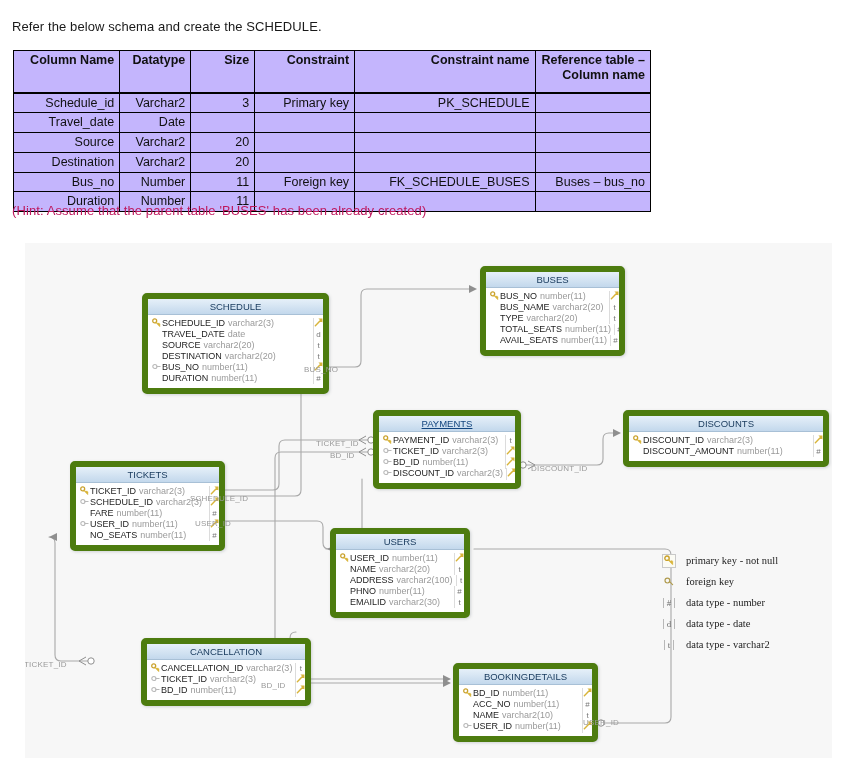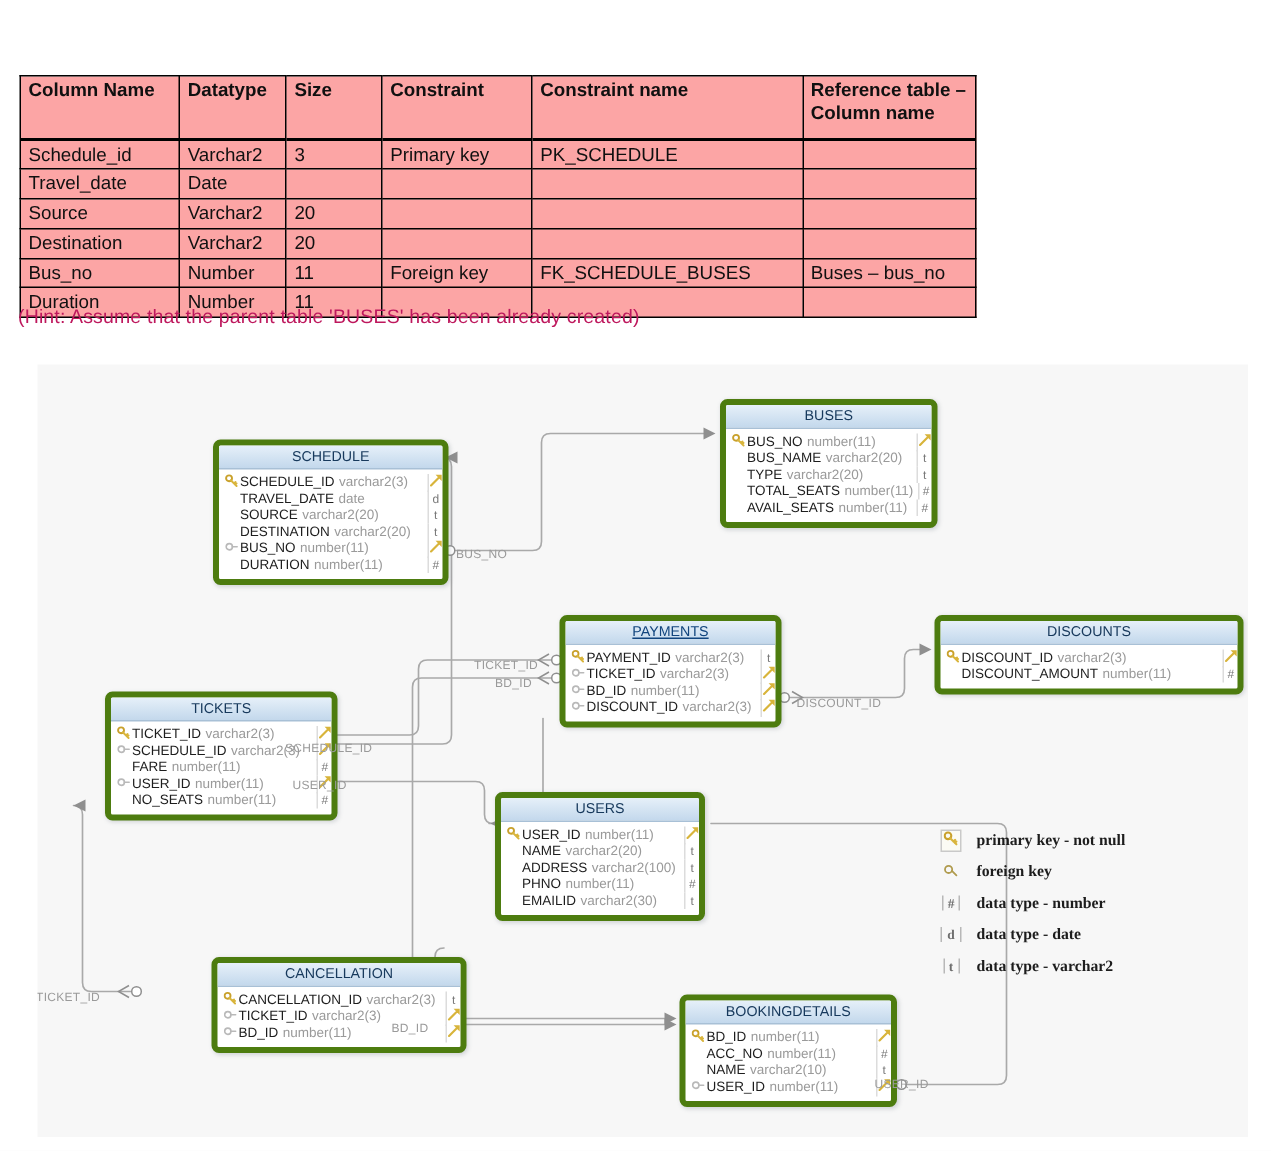--- a/index.html
+++ b/index.html
@@ -25,25 +25,25 @@
   
   .spec-table {
     position: absolute; left: 13px; top: 50px;
     width: 638px;
     border-collapse: collapse;
     font-size: 12.5px; color: #101010;
   }
   .spec-table th, .spec-table td {
     border: 1px solid #000;
     padding: 2px 5px;
-    text-align: left;
+    text-align: right;
     vertical-align: top;
     line-height: 1.18;
     font-weight: normal;
-    background: #fca5a5;
+    background: #c4b5fd;
   }
   .spec-table thead th {
     font-weight: bold;
     height: 42px;
     border-bottom-width: 2px;
   }
   .spec-table tbody td { height: 18px; }
   .c-name { width: 103px; }
   .c-dt   { width: 69px; }
   .c-sz   { width: 62px; }
@@ -57,21 +57,21 @@
     width: 807px; height: 515px;
     background: #f7f7f7;
     overflow: hidden;
   }
   #wires { position: absolute; left:0; top:0; width:807px; height:515px; }
 
   
   .entity {
     position: absolute;
     background: #ffffff;
-    border: 4px solid #4d7c0f;
+    border: 6px solid #4d7c0f;
     border-radius: 5px;
     box-shadow: 1px 1px 3px rgba(120,130,140,.30);
     font-size: 9px;
     color: #1d1d1d;
     overflow: hidden;
   }
   .ent-head {
     height: 16px; line-height: 16px;
     text-align: center;
     font-size: 9.5px;
@@ -108,43 +108,43 @@
     position: absolute;
     font-size: 8px;
     color: #9a9a9a;
     background: transparent;
     white-space: nowrap;
     letter-spacing: .2px;
   }
 
   
   #legend {
-    position: absolute; left: 598px; top: 307px;
+    position: absolute; left: 633px; top: 307px;
     width: 180px;
     font-family: "Liberation Serif", serif;
     font-size: 10.5px;
     color: #1d1d1d;
-    font-weight: bold;
   }
   .lg-row { display:flex; align-items:center; height:21px; }
   .lg-ic {
     width: 22px; min-width:22px; text-align:center;
     font-size: 10px; color:#b9962c;
   }
   .lg-ic .box {
     display:inline-block; border-left:1px solid #b8b8b8; border-right:1px solid #b8b8b8;
     padding: 0 3px; color:#6e6e6e; font-size:9px;
   }
   .lg-tx { padding-left: 6px; }
 </style>
 </head>
 <body>
 
 <div id="page">
 
+  <div class="prompt">Refer the below schema and create the SCHEDULE.</div>
 
   <table class="spec-table">
     <thead>
       <tr>
         <th class="c-name">Column Name</th>
         <th class="c-dt">Datatype</th>
         <th class="c-sz">Size</th>
         <th class="c-con">Constraint</th>
         <th class="c-cn">Constraint name</th>
         <th class="c-ref">Reference table – Column name</th>
@@ -255,21 +255,21 @@
         <path d="M 302 306 L 310 302 L 310 310 Z"></path>
         <path d="M 596 190 L 588 186 L 588 194 Z"></path>
         <path d="M 426 436 L 418 432 L 418 440 Z"></path>
         <path d="M 426 440 L 418 436 L 418 444 Z"></path>
         <path d="M 24 294 L 32 290 L 32 298 Z"></path>
         <path d="M 182 238 L 178 246 L 186 246 Z"></path>
       </g>
     </svg>
 
     <div id="entities">
-        <div class="entity" style="left: 117px; top: 50px; width: 157px;">
+        <div class="entity" style="left: 117px; top: 50px; width: 187px;">
           <div class="ent-head">SCHEDULE</div>
           <div class="ent-body">
             <div class="attr">
               <span class="a-key"><svg class="keyglyph" width="9" height="9" viewBox="0 0 10 10">
                   <circle cx="3" cy="3.2" r="2.2" fill="none" stroke="#c9a12c" stroke-width="1.4"></circle>
                   <path d="M4.3 4.6 L8.6 8.9 M6.6 7.0 L7.8 5.9 M7.6 8.0 L8.6 7.0" stroke="#d9b53c" stroke-width="1.4" fill="none" stroke-linecap="round"></path>
                 </svg></span>
               <span class="a-name">SCHEDULE_ID</span>
               <span class="a-type">varchar2(3)</span>
               <span class="a-ind pk"><svg width="9" height="9" viewBox="0 0 10 10">

